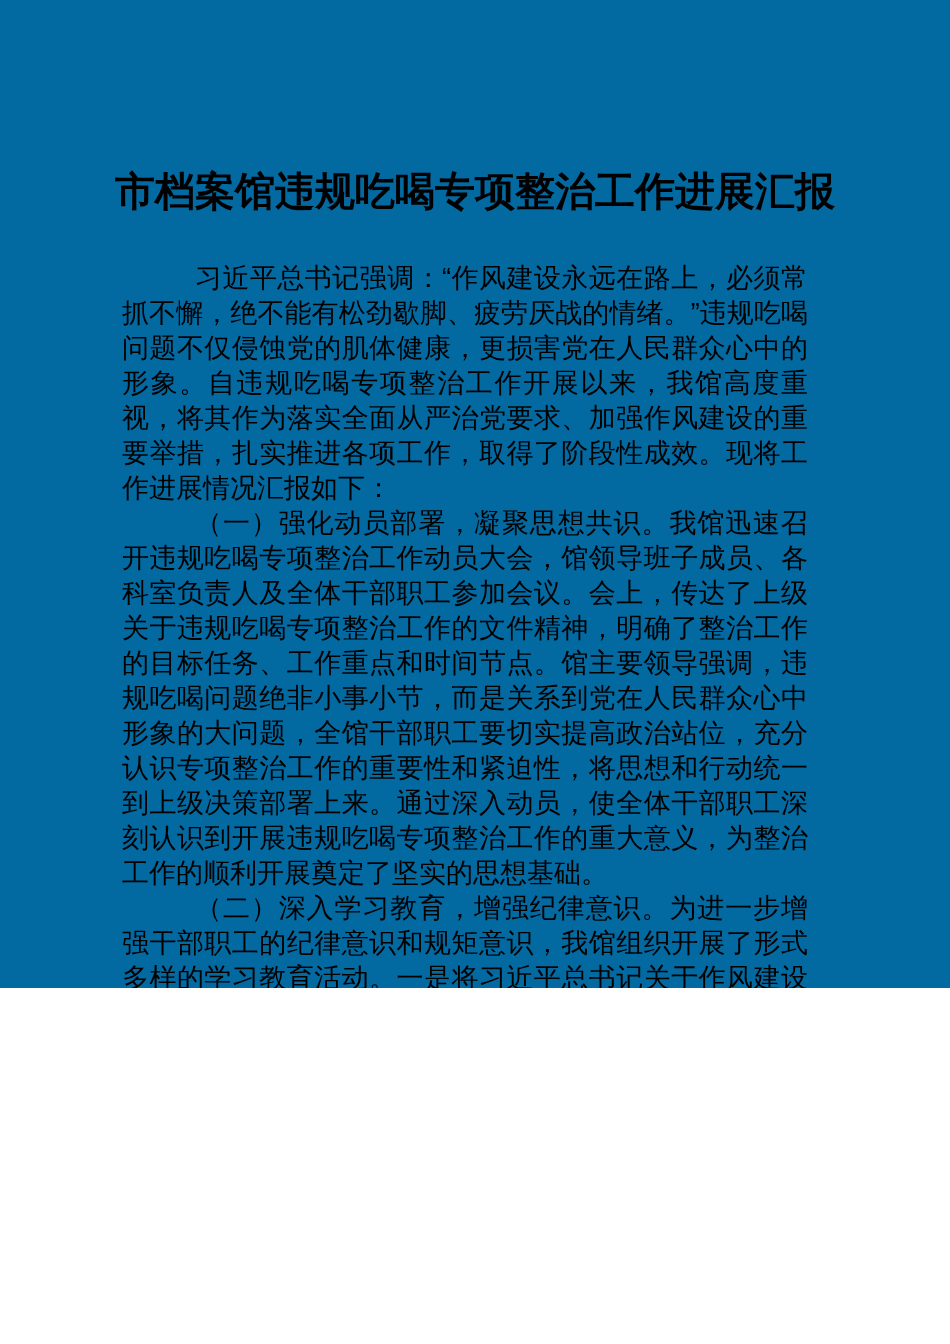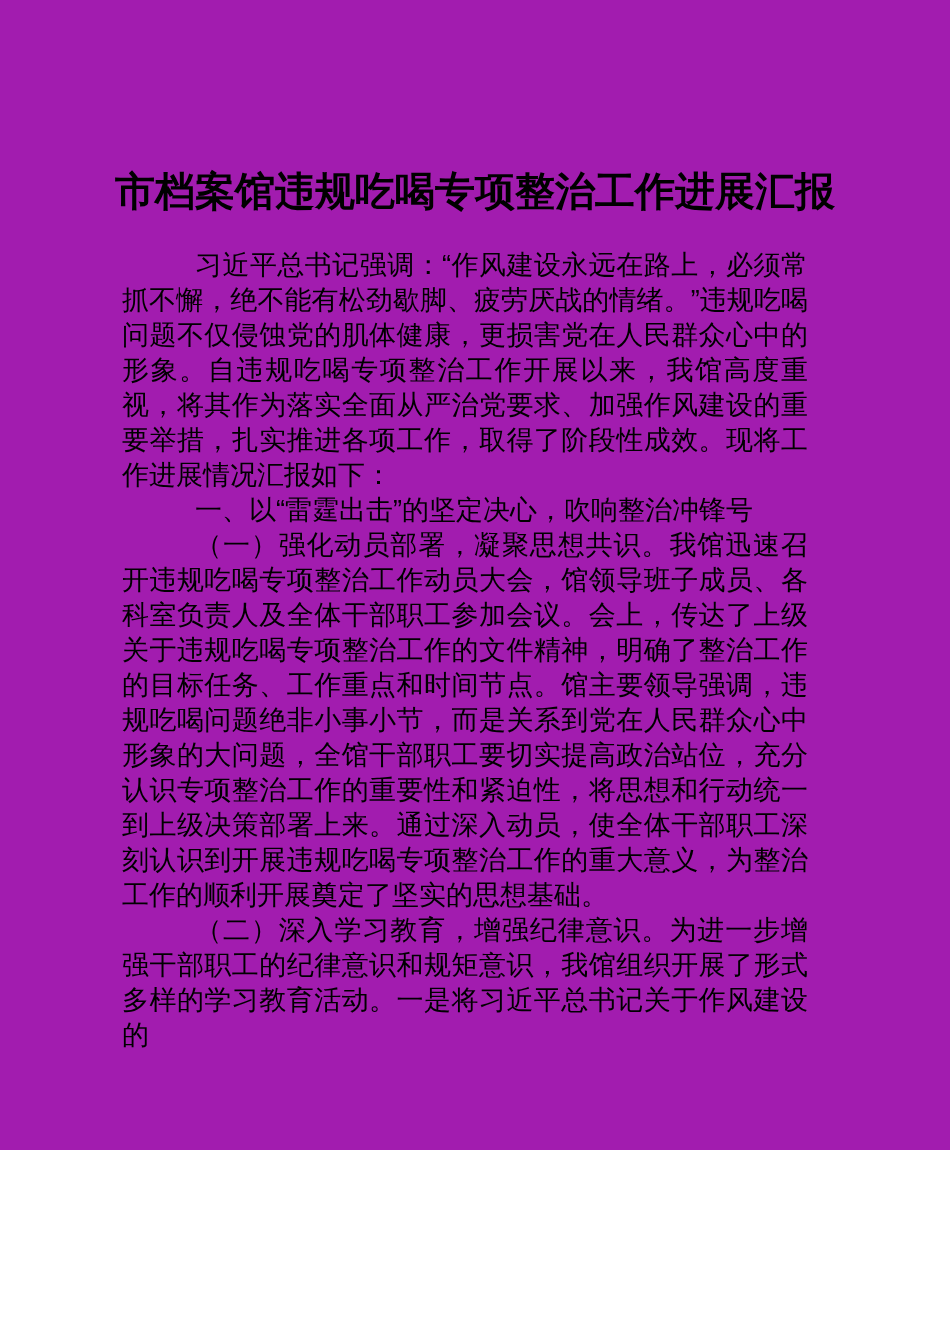--- a/index.html
+++ b/index.html
@@ -3,41 +3,41 @@
 <meta charset="utf-8">
 <style>
   html, body {
     margin: 0;
     padding: 0;
     background: #ffffff;
   }
   .page {
     position: relative;
     width: 950px;
-    height: 1150px;
-    background: #a21caf;
+    height: 988px;
+    background: #0369a1;
     color: #000000;
     overflow: hidden;
     font-family: "Liberation Sans", "DejaVu Sans", sans-serif;
   }
   .doc-title {
     position: absolute;
     top: 164px;
     left: 0;
     width: 100%;
     margin: 0;
     text-align: center;
     font-size: 40px;
     font-weight: bold;
     line-height: 54px;
     white-space: nowrap;
   }
   .doc-body {
     position: absolute;
-    top: 248px;
+    top: 261px;
     left: 122px;
     width: 686px;
   }
   .doc-body p {
     margin: 0;
     font-size: 27px;
     line-height: 35px;
     text-align: justify;
     text-justify: inter-character;
     text-indent: 73px;
@@ -55,19 +55,18 @@
   }
 </style>
 </head>
 <body>
 
 <div class="page">
   <h1 class="doc-title">市档案馆违规吃喝专项整治工作进展汇报</h1>
 
   <div class="doc-body" id="doc-body">
       <p>习近平总书记强调：“作风建设永远在路上，必须常抓不懈，绝不能有松劲歇脚、疲劳厌战的情绪。”违规吃喝问题不仅侵蚀党的肌体健康，更损害党在人民群众心中的形象。自违规吃喝专项整治工作开展以来，我馆高度重视，将其作为落实全面从严治党要求、加强作风建设的重要举措，扎实推进各项工作，取得了阶段性成效。现将工作进展情况汇报如下：</p>
-      <p>一、以“雷霆出击”的坚定决心，吹响整治冲锋号</p>
       <p>（一）强化动员部署，凝聚思想共识。我馆迅速召开违规吃喝专项整治工作动员大会，馆领导班子成员、各科室负责人及全体干部职工参加会议。会上，传达了上级关于违规吃喝专项整治工作的文件精神，明确了整治工作的目标任务、工作重点和时间节点。馆主要领导强调，违规吃喝问题绝非小事小节，而是关系到党在人民群众心中形象的大问题，全馆干部职工要切实提高政治站位，充分认识专项整治工作的重要性和紧迫性，将思想和行动统一到上级决策部署上来。通过深入动员，使全体干部职工深刻认识到开展违规吃喝专项整治工作的重大意义，为整治工作的顺利开展奠定了坚实的思想基础。</p>
       <p>（二）深入学习教育，增强纪律意识。为进一步增强干部职工的纪律意识和规矩意识，我馆组织开展了形式多样的学习教育活动。一是将习近平总书记关于作风建设的</p>
     </div>
 
   <div class="page-number">1</div>
 </div>
 
 </body></html>

